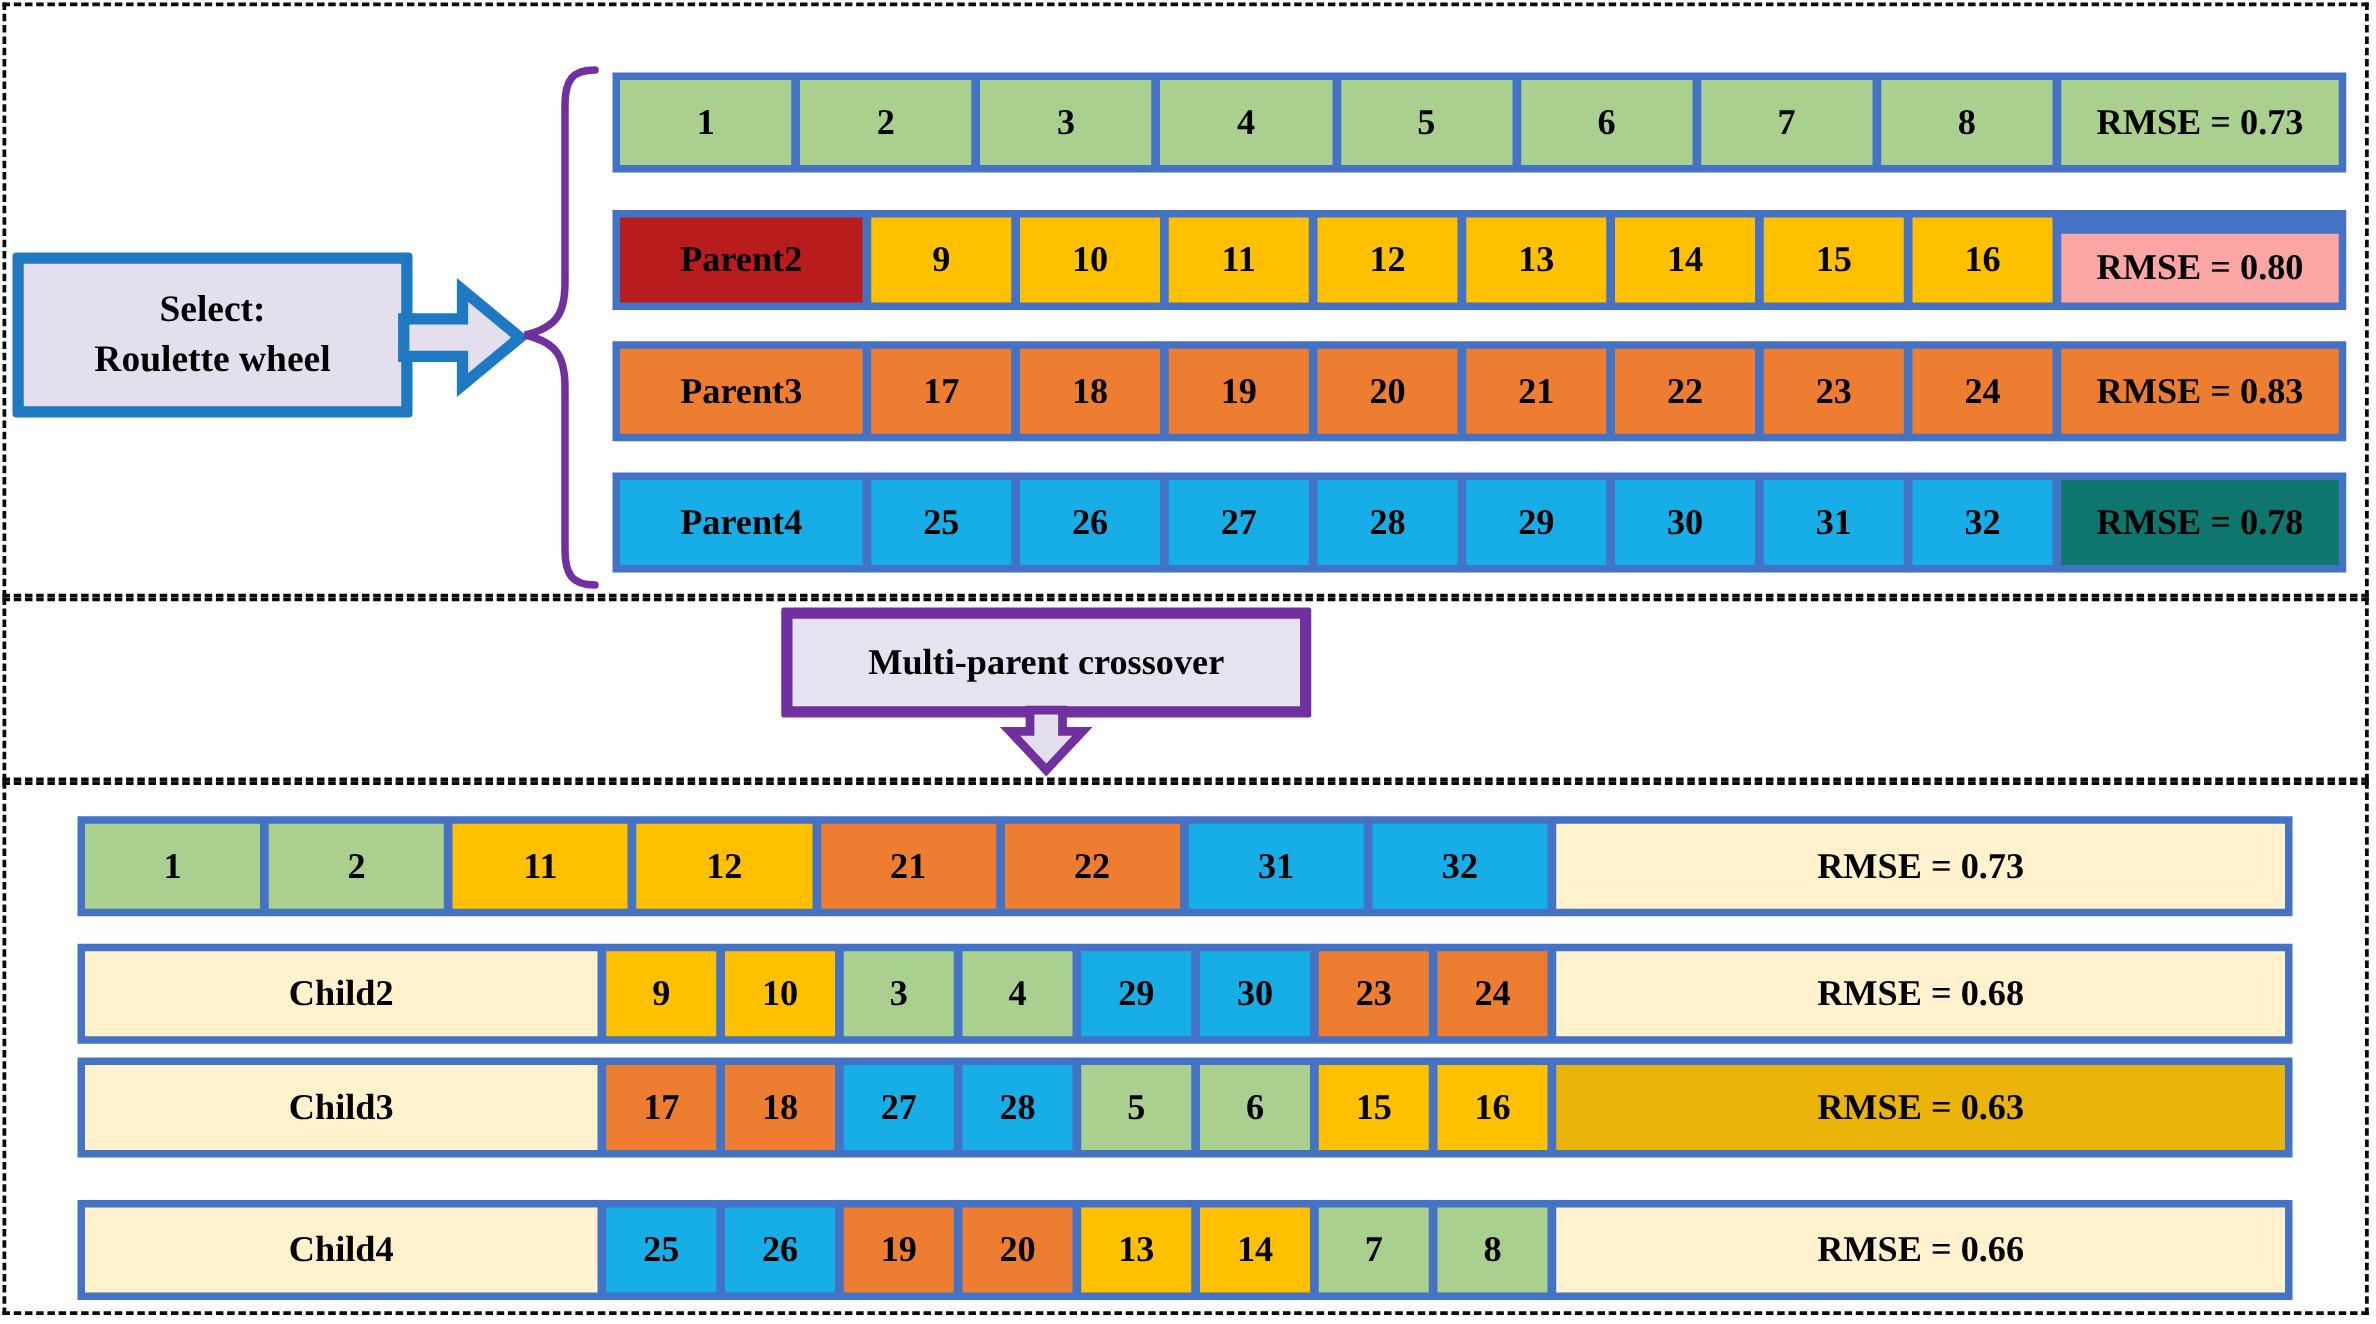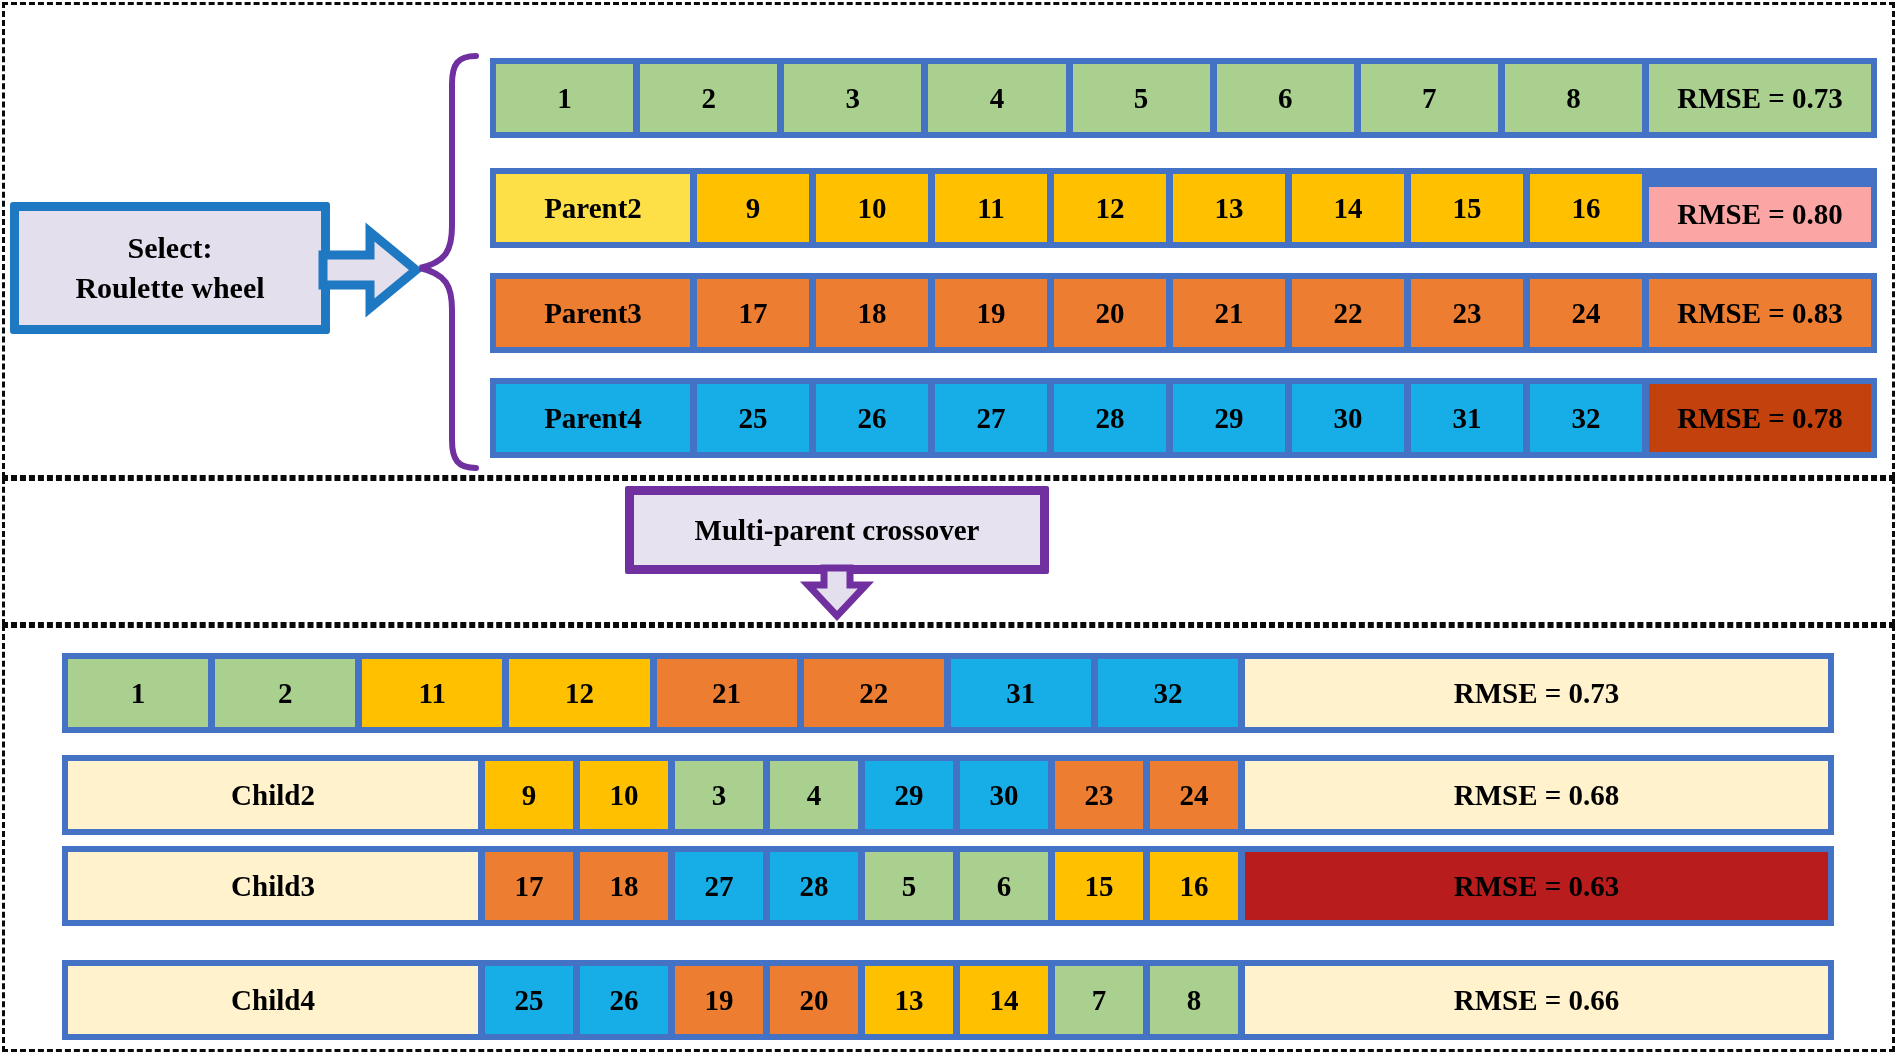--- a/index.html
+++ b/index.html
@@ -86,21 +86,21 @@
       <div class="cell cell-gene" style="background: rgb(169, 208, 142);">2</div>
       <div class="cell cell-gene" style="background: rgb(169, 208, 142);">3</div>
       <div class="cell cell-gene" style="background: rgb(169, 208, 142);">4</div>
       <div class="cell cell-gene" style="background: rgb(169, 208, 142);">5</div>
       <div class="cell cell-gene" style="background: rgb(169, 208, 142);">6</div>
       <div class="cell cell-gene" style="background: rgb(169, 208, 142);">7</div>
       <div class="cell cell-gene" style="background: rgb(169, 208, 142);">8</div>
       <div class="cell cell-rmse" style="background: rgb(169, 208, 142);">RMSE = 0.73</div>
     </div>
     <div class="gene-row parent-row" style="top: 168px;">
-      <div class="cell cell-label" style="background: #fde047;">Parent2</div>
+      <div class="cell cell-label" style="background: #b91c1c;">Parent2</div>
       <div class="cell cell-gene" style="background: rgb(255, 192, 0);">9</div>
       <div class="cell cell-gene" style="background: rgb(255, 192, 0);">10</div>
       <div class="cell cell-gene" style="background: rgb(255, 192, 0);">11</div>
       <div class="cell cell-gene" style="background: rgb(255, 192, 0);">12</div>
       <div class="cell cell-gene" style="background: rgb(255, 192, 0);">13</div>
       <div class="cell cell-gene" style="background: rgb(255, 192, 0);">14</div>
       <div class="cell cell-gene" style="background: rgb(255, 192, 0);">15</div>
       <div class="cell cell-gene" style="background: rgb(255, 192, 0);">16</div>
       <div class="cell cell-rmse" style="background: #fca5a5; margin-top: 13px;">RMSE = 0.80</div>
     </div>
@@ -119,21 +119,21 @@
     <div class="gene-row parent-row" style="top: 378px;">
       <div class="cell cell-label" style="background: rgb(23, 174, 232);">Parent4</div>
       <div class="cell cell-gene" style="background: rgb(23, 174, 232);">25</div>
       <div class="cell cell-gene" style="background: rgb(23, 174, 232);">26</div>
       <div class="cell cell-gene" style="background: rgb(23, 174, 232);">27</div>
       <div class="cell cell-gene" style="background: rgb(23, 174, 232);">28</div>
       <div class="cell cell-gene" style="background: rgb(23, 174, 232);">29</div>
       <div class="cell cell-gene" style="background: rgb(23, 174, 232);">30</div>
       <div class="cell cell-gene" style="background: rgb(23, 174, 232);">31</div>
       <div class="cell cell-gene" style="background: rgb(23, 174, 232);">32</div>
-      <div class="cell cell-rmse" style="background: #c2410c;">RMSE = 0.78</div>
+      <div class="cell cell-rmse" style="background: #0f766e;">RMSE = 0.78</div>
     </div>
     <div class="gene-row child-row" style="top: 653px;">
       <div class="cell cell-gene" style="background: rgb(169, 208, 142);">1</div>
       <div class="cell cell-gene" style="background: rgb(169, 208, 142);">2</div>
       <div class="cell cell-gene" style="background: rgb(255, 192, 0);">11</div>
       <div class="cell cell-gene" style="background: rgb(255, 192, 0);">12</div>
       <div class="cell cell-gene" style="background: rgb(237, 125, 49);">21</div>
       <div class="cell cell-gene" style="background: rgb(237, 125, 49);">22</div>
       <div class="cell cell-gene" style="background: rgb(23, 174, 232);">31</div>
       <div class="cell cell-gene" style="background: rgb(23, 174, 232);">32</div>
@@ -154,21 +154,21 @@
     <div class="gene-row child-row" style="top: 829px; margin-top: 17px;">
       <div class="cell cell-label" style="background: rgb(255, 242, 204);">Child3</div>
       <div class="cell cell-gene" style="background: rgb(237, 125, 49);">17</div>
       <div class="cell cell-gene" style="background: rgb(237, 125, 49);">18</div>
       <div class="cell cell-gene" style="background: rgb(23, 174, 232);">27</div>
       <div class="cell cell-gene" style="background: rgb(23, 174, 232);">28</div>
       <div class="cell cell-gene" style="background: rgb(169, 208, 142);">5</div>
       <div class="cell cell-gene" style="background: rgb(169, 208, 142);">6</div>
       <div class="cell cell-gene" style="background: rgb(255, 192, 0);">15</div>
       <div class="cell cell-gene" style="background: rgb(255, 192, 0);">16</div>
-      <div class="cell cell-rmse" style="background: #b91c1c;">RMSE = 0.63</div>
+      <div class="cell cell-rmse" style="background: #eab308;">RMSE = 0.63</div>
     </div>
     <div class="gene-row child-row" style="top: 960px;">
       <div class="cell cell-label" style="background: rgb(255, 242, 204);">Child4</div>
       <div class="cell cell-gene" style="background: rgb(23, 174, 232);">25</div>
       <div class="cell cell-gene" style="background: rgb(23, 174, 232);">26</div>
       <div class="cell cell-gene" style="background: rgb(237, 125, 49);">19</div>
       <div class="cell cell-gene" style="background: rgb(237, 125, 49);">20</div>
       <div class="cell cell-gene" style="background: rgb(255, 192, 0);">13</div>
       <div class="cell cell-gene" style="background: rgb(255, 192, 0);">14</div>
       <div class="cell cell-gene" style="background: rgb(169, 208, 142);">7</div>

